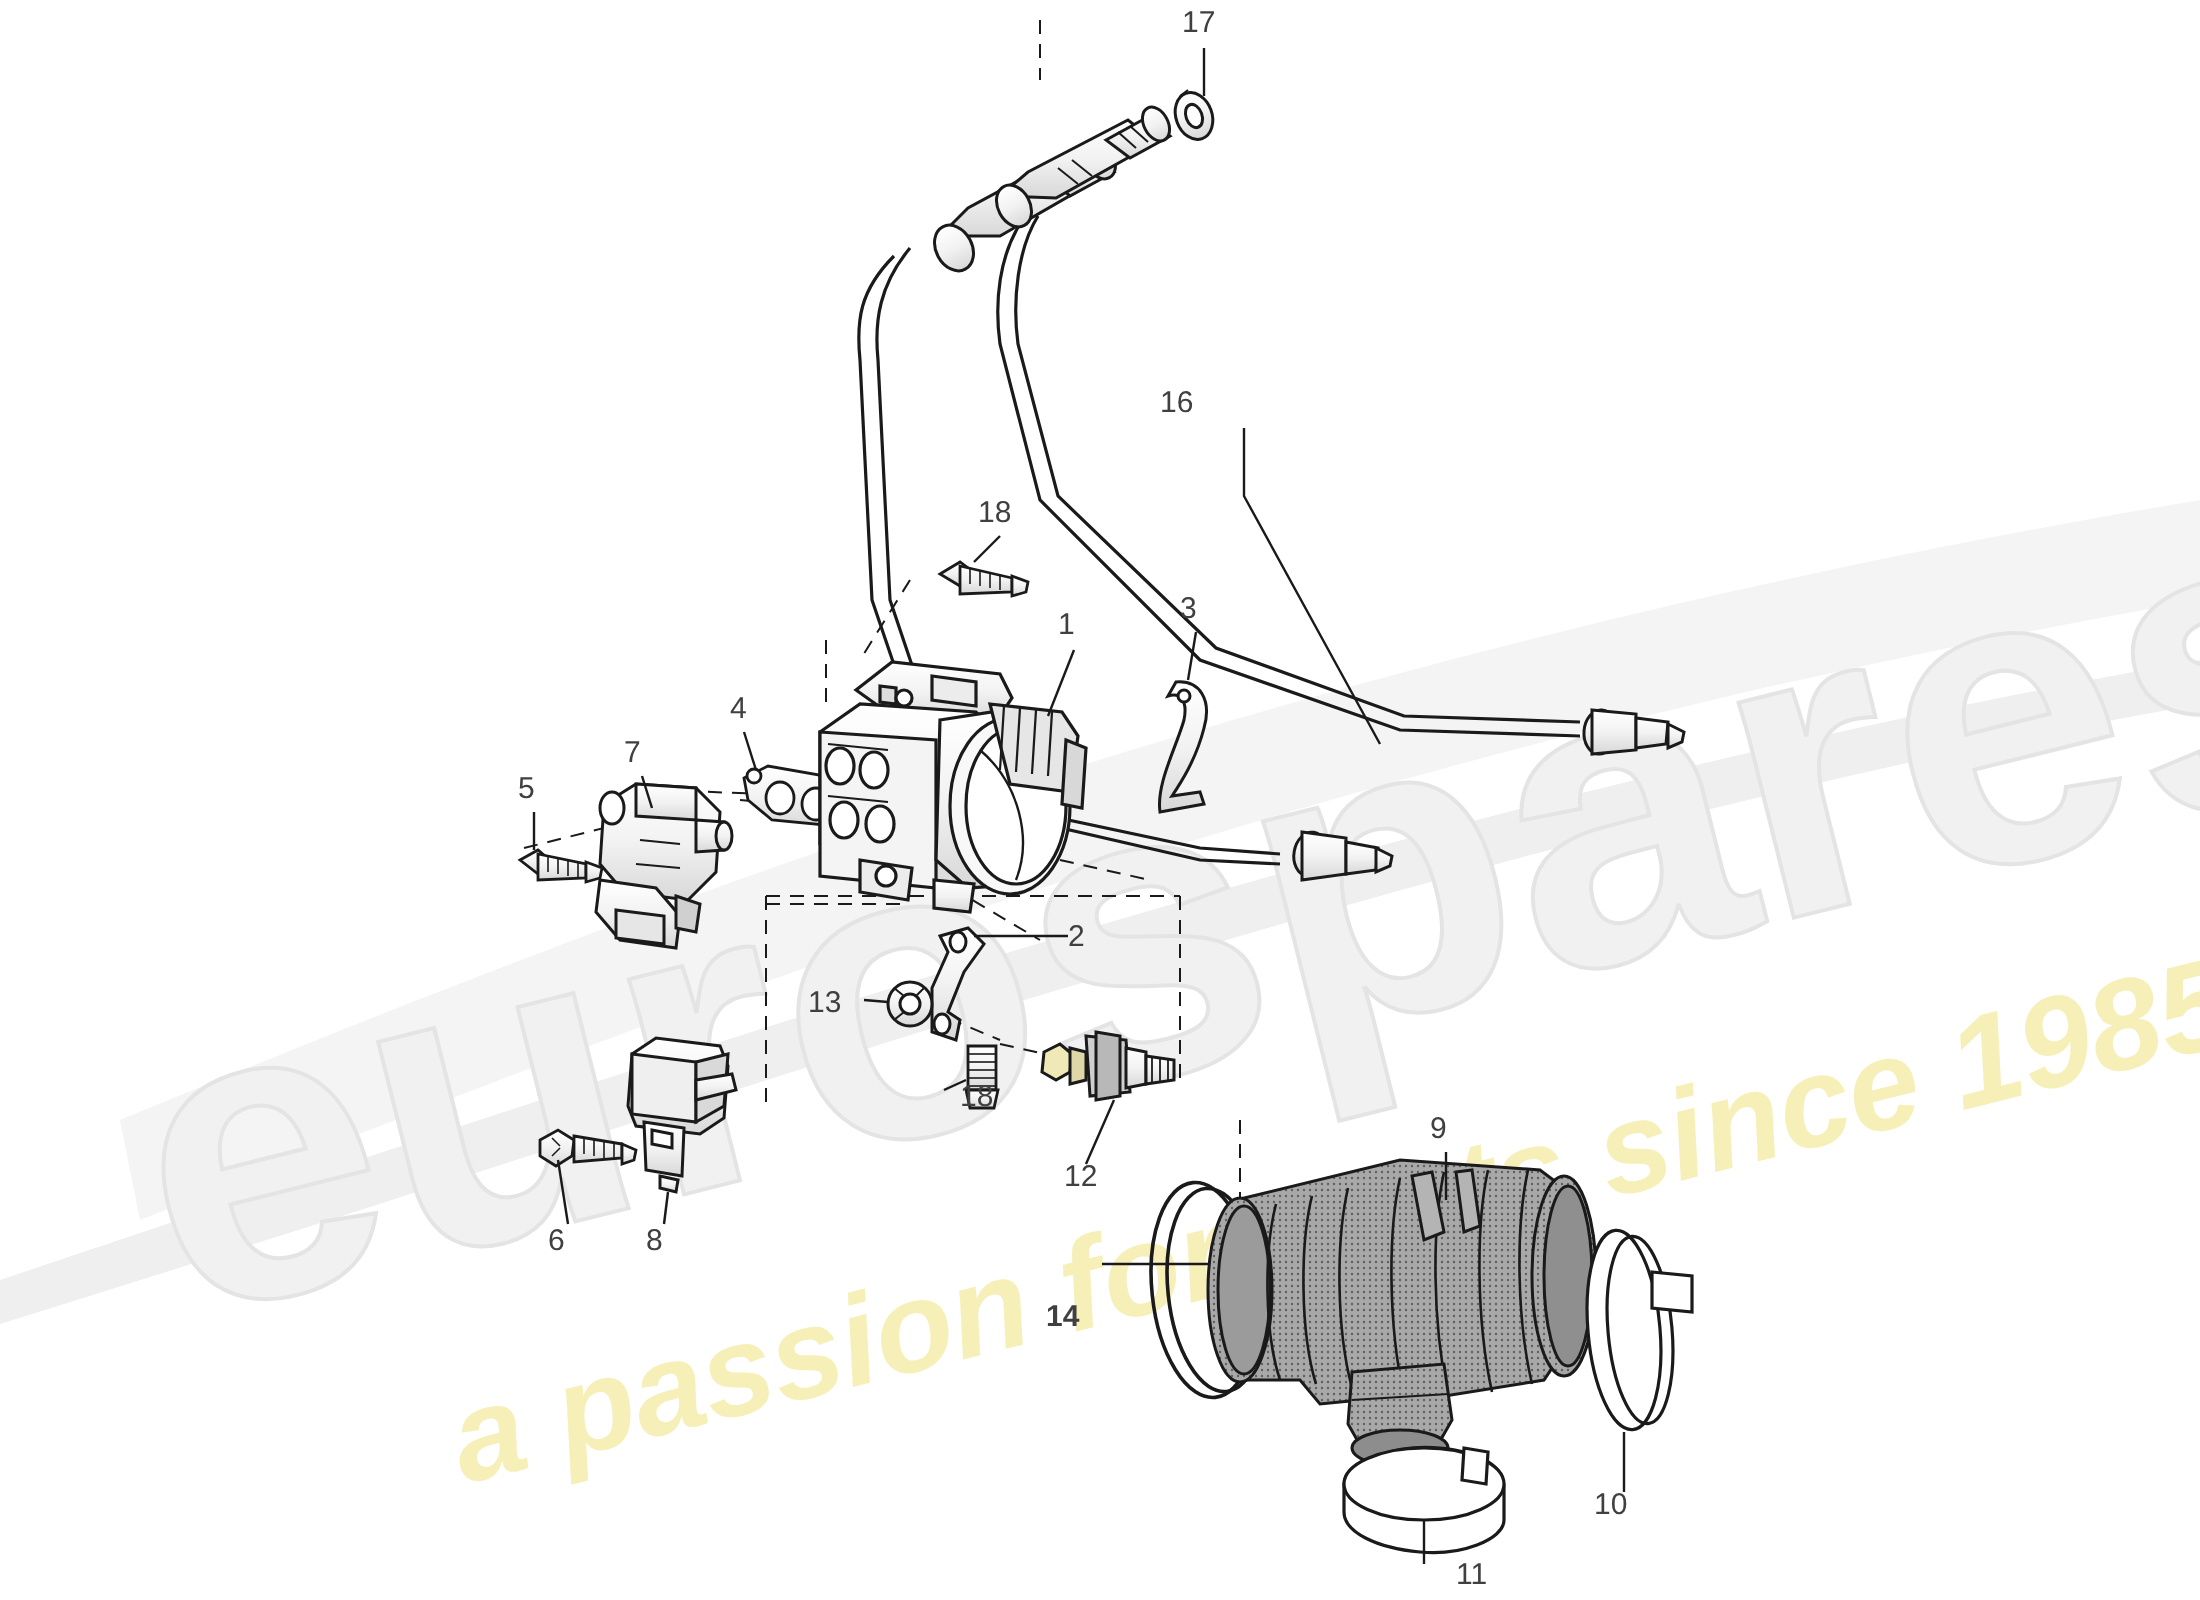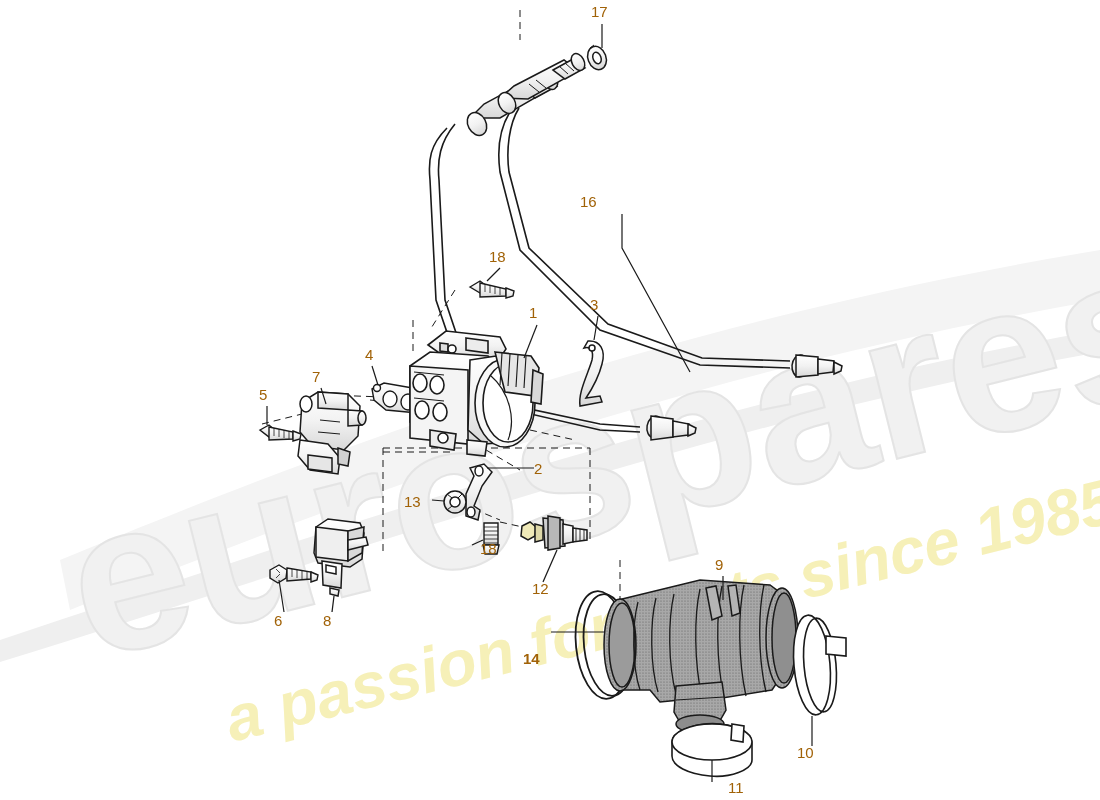--- a/index.html
+++ b/index.html
@@ -1,21 +1,21 @@
 <!DOCTYPE html>
 <html><head>
 <meta charset="utf-8">
 <style>
   html,body{margin:0;padding:0;background:#fff;}
   body{width:1100px;height:800px;overflow:hidden;
        font-family:"Liberation Sans", sans-serif;}
   #stage{position:relative;width:1100px;height:800px;background:#ffffff;}
   #stage svg{position:absolute;left:0;top:0;}
   .lbl{position:absolute;font-family:"Liberation Sans", sans-serif;
-       font-size:15px;color:#a16207;letter-spacing:0px;white-space:nowrap;}
+       font-size:15px;color:#404040;letter-spacing:0px;white-space:nowrap;}
 </style>
 </head>
 <body>
 
 <div id="stage">
 
 <svg width="1100" height="800" viewBox="0 0 1100 800">
   <defs>
     <pattern id="hatch" width="3" height="3" patternUnits="userSpaceOnUse">
       <rect width="3" height="3" fill="#a8a8a8"></rect>

